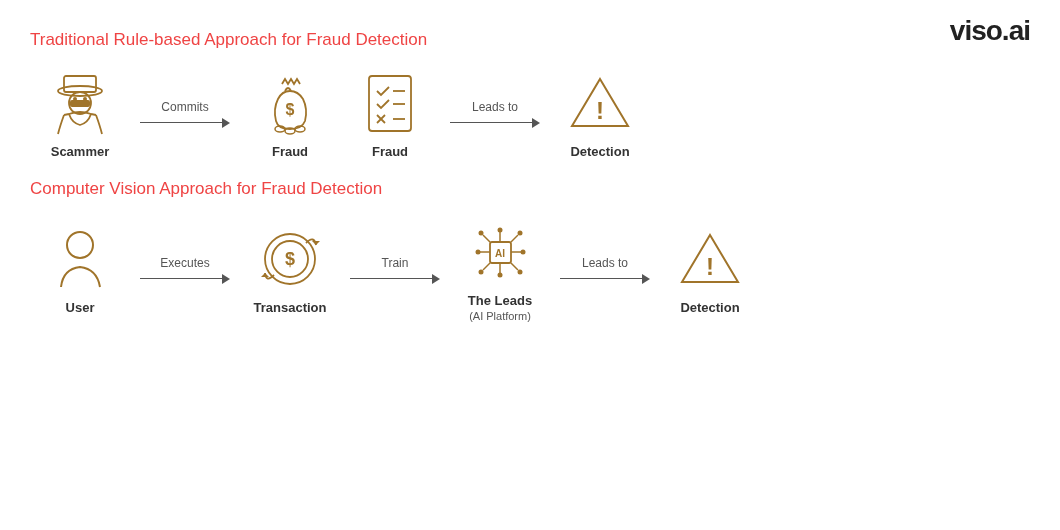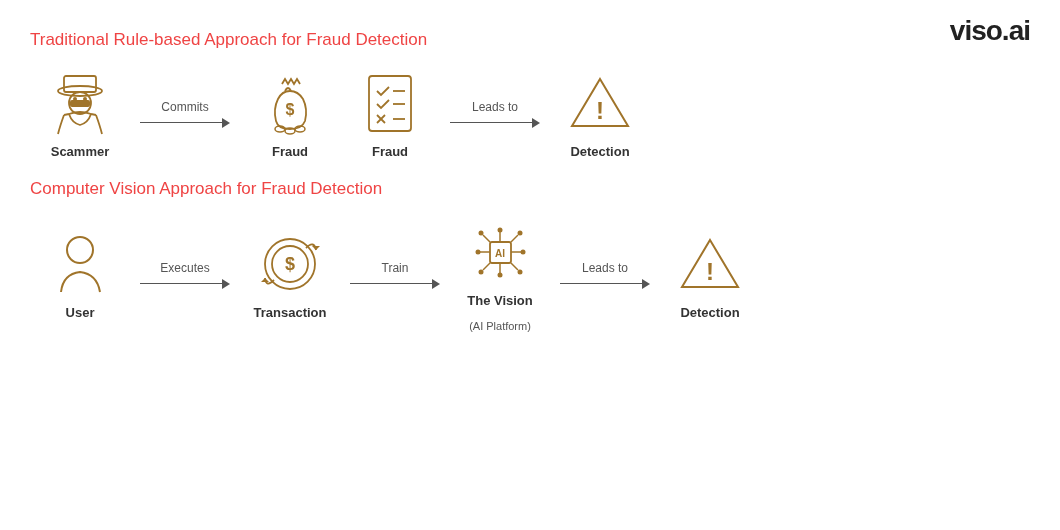--- a/index.html
+++ b/index.html
@@ -99,21 +99,21 @@
       height: 0;
       border-top: 5px solid transparent;
       border-bottom: 5px solid transparent;
       border-left: 8px solid #555;
     }
 
     .bottom-label {
       font-size: 11px;
       color: #555;
       text-align: center;
-      margin-top: 12px;
+      margin-top: 2px;
     }
 
     .top-section {
       margin-top: 10px;
     }
 
     .bottom-section {
       margin-top: 20px;
     }
   </style>
@@ -304,21 +304,21 @@
             <line x1="43" y1="22" x2="50" y2="15" stroke="#a0742a" stroke-width="1.5"></line>
             <circle cx="52" cy="13" r="2.5" fill="#a0742a"></circle>
 
             <line x1="22" y1="43" x2="15" y2="50" stroke="#a0742a" stroke-width="1.5"></line>
             <circle cx="13" cy="52" r="2.5" fill="#a0742a"></circle>
 
             <line x1="43" y1="43" x2="50" y2="50" stroke="#a0742a" stroke-width="1.5"></line>
             <circle cx="52" cy="52" r="2.5" fill="#a0742a"></circle>
           </svg>
         </div>
-        <div class="item-label">The Vision</div>
+        <div class="item-label">The Leads</div>
         <div class="bottom-label">(AI Platform)</div>
       </div>
 
       <div class="arrow-container">
         <div class="arrow-label">Leads to</div>
         <div class="arrow-line">
           <div class="arrow-shaft"></div>
           <div class="arrow-head"></div>
         </div>
       </div>

